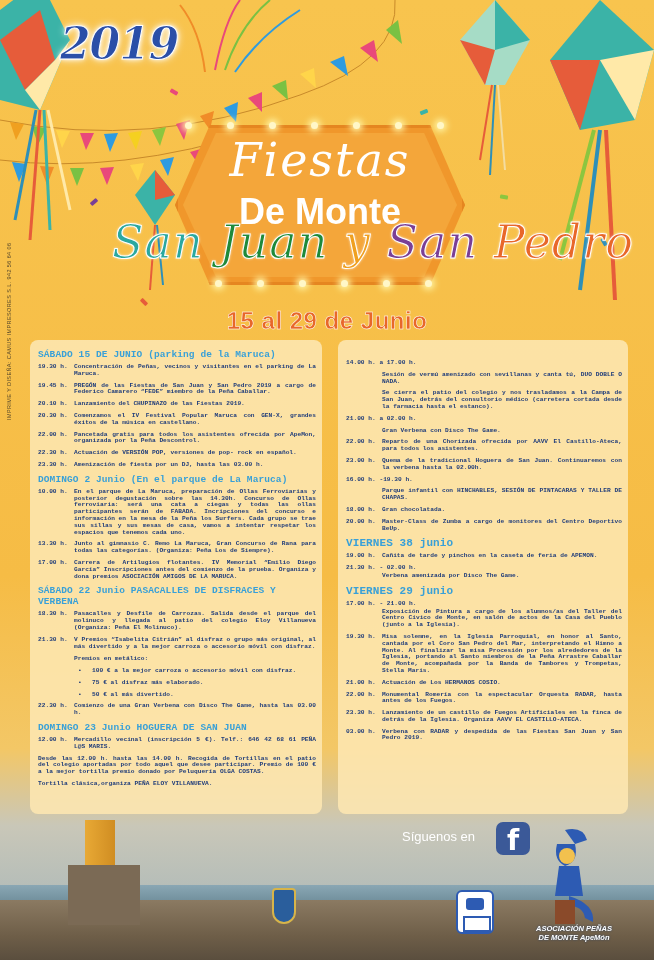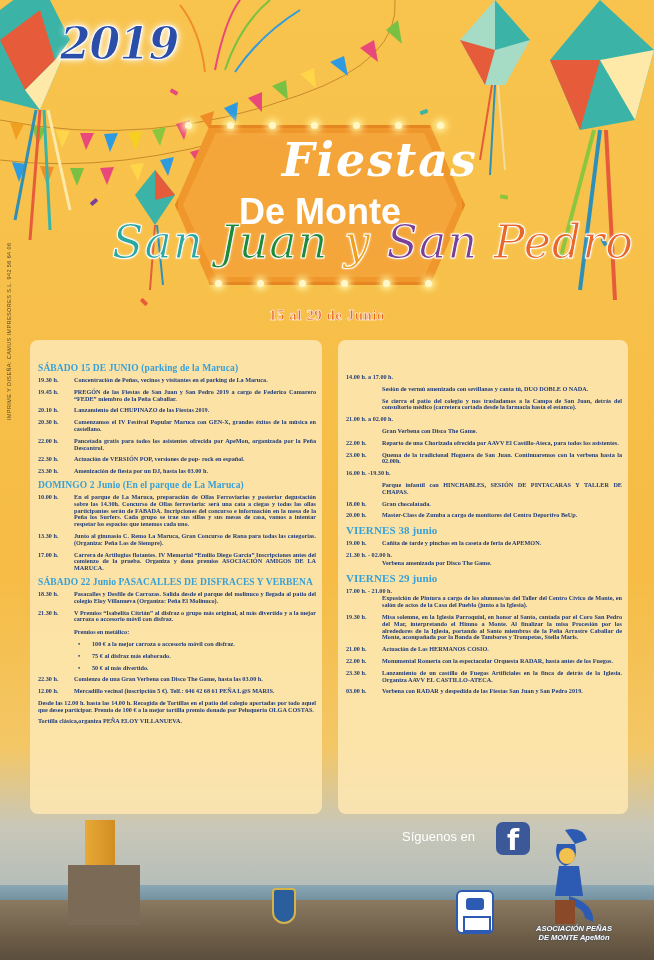--- a/index.html
+++ b/index.html
@@ -15,34 +15,34 @@
     font-size:5.5px;color:#5a4a2a;letter-spacing:.4px;white-space:nowrap}
   
   .year{position:absolute;left:60px;top:18px;font-family:"DejaVu Serif",serif;font-style:italic;font-weight:bold;
     font-size:44px;color:#2b4fa8;-webkit-text-stroke:1px #fff;text-shadow:0 0 4px #fff,0 0 8px #fff;letter-spacing:-1px}
   .sign{position:absolute;left:175px;top:125px;width:290px;height:160px}
   .sign-shape{position:absolute;left:0;top:0;width:290px;height:160px;background:#f0972b;
     clip-path:polygon(12% 0,88% 0,100% 50%,88% 100%,12% 100%,0 50%);border:3px solid #e58620}
   .sign-inner{position:absolute;left:8px;top:8px;width:274px;height:144px;background:#f4a63a;
     clip-path:polygon(12% 0,88% 0,100% 50%,88% 100%,12% 100%,0 50%)}
   .bulb{position:absolute;width:7px;height:7px;border-radius:50%;background:#fff7c8;box-shadow:0 0 6px 3px #fff3a0}
-  .t-fiestas{position:absolute;left:13px;width:290px;top:8px;text-align:right;font-family:"DejaVu Serif",serif;
-    font-style:italic;font-size:46px;color:#fff;font-weight:bold;letter-spacing:2px}
+  .t-fiestas{position:absolute;left:0;width:290px;top:8px;text-align:center;font-family:"DejaVu Serif",serif;
+    font-style:italic;font-size:46px;color:#fff;font-weight:normal;letter-spacing:2px}
   .t-demonte{position:absolute;left:0;width:290px;top:66px;text-align:center;font-family:Liberation Sans, sans-serif;
     font-weight:bold;font-size:36px;color:#fff}
   .t-saints{position:absolute;left:20px;width:614px;top:215px;text-align:right;font-family:"DejaVu Serif",serif;
     font-style:italic;font-size:46px;-webkit-text-stroke:1px #fff;letter-spacing:1px}
   .t-saints span{text-shadow:0 0 3px #fff}
-  .t-dates{position:absolute;left:0;width:654px;top:307px;text-align:center;font-family:Liberation Serif, serif;
-    font-weight:bold;font-size:15px;color:#e8672a;-webkit-text-stroke:.5px #fff;letter-spacing:.5px}
+  .t-dates{position:absolute;left:0;width:654px;top:307px;text-align:center;font-family:Liberation Sans, sans-serif;
+    font-weight:bold;font-size:24px;color:#e8672a;-webkit-text-stroke:.5px #fff;letter-spacing:.5px}
   
   .panel{position:absolute;background:rgba(253,231,178,.88);border-radius:8px}
   .panel.left{left:30px;top:340px;width:292px;height:474px}
   .panel.right{left:338px;top:340px;width:290px;height:474px}
-  .panel-content{position:absolute;left:8px;top:20px;right:6px;font-family:Liberation Serif, serif}
+  .panel-content{position:absolute;left:8px;top:6px;right:6px;font-family:Liberation Mono, monospace}
   .day-h{color:#38a0d8;font-weight:bold;font-size:9.5px;margin:3px 0 4px 0;letter-spacing:.1px}
   .day-h.big{font-size:11px}
   .ev{display:flex;font-size:6.2px;line-height:6.8px;color:#1f3c7a;font-weight:bold;margin-bottom:5px}
   .ev .tm{width:36px;flex:0 0 36px}
   .ev .ds{flex:1;text-align:justify}
   .ev.timeonly .tm{width:auto;flex:1}
   .indent{padding-left:36px;font-size:6.2px;line-height:6.8px;color:#1f3c7a;font-weight:bold;margin-bottom:5px;text-align:justify}
   .prize-h{padding-left:36px;font-size:6.2px;color:#1f3c7a;font-weight:bold;margin-bottom:5px}
   .prize{padding-left:40px;font-size:6.2px;color:#1f3c7a;font-weight:bold;margin-bottom:5px;display:flex}
   .prize .bul{width:14px}
@@ -254,20 +254,21 @@
         </div>
       <div class="prize">
           <span class="bul">•</span>
           <span>50 € al más divertido.</span>
         </div>
       <div class="ev">
           <span class="tm">22.30 h.</span>
           <span class="ds">Comienzo de una Gran Verbena con Disco The Game, hasta las 03.00 h.</span>
         </div>
 
+      <div class="day-h">DOMINGO 23 Junio HOGUERA DE SAN JUAN</div>
       <div class="ev">
           <span class="tm">12.00 h.</span>
           <span class="ds">Mercadillo vecinal (inscripción 5 €). Telf.: 646 42 68 61 PEÑA L@S MARIS.</span>
         </div>
       <div class="note">Desde las 12.00 h. hasta las 14.00 h. Recogida de Tortillas en el patio del colegio aportadas por todo aquel que desee participar. Premio de 100 € a la mejor tortilla premio donado por Peluquería OLGA COSTAS.</div>
       <div class="note">Tortilla clásica,organiza PEÑA ELOY VILLANUEVA.</div>
     </div>
   </div>
 
   <div class="panel right">

